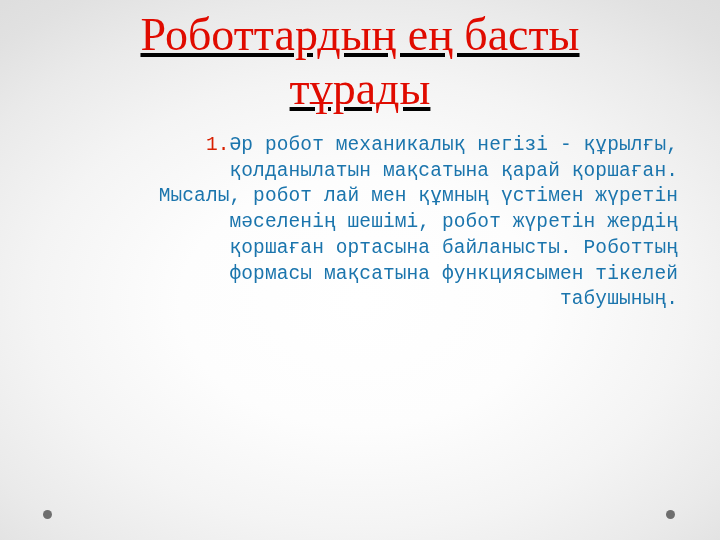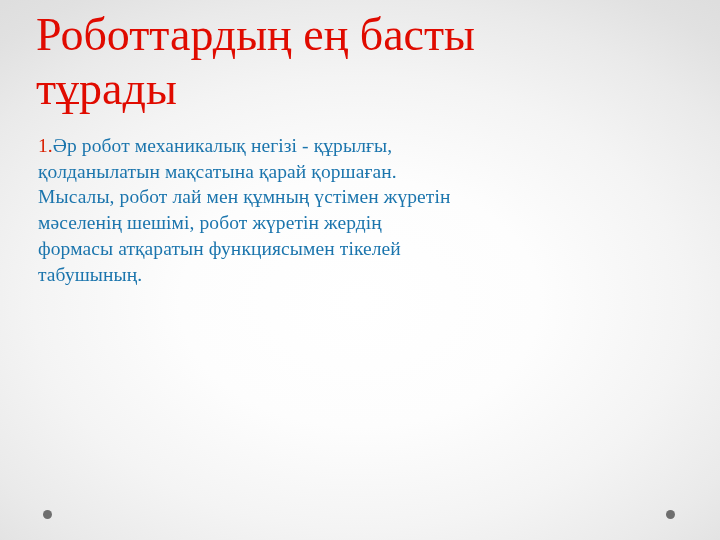--- a/index.html
+++ b/index.html
@@ -27,45 +27,48 @@
                 #dedede 100%);
     overflow: hidden;
   }
 
   
   #title-block {
     position: absolute;
     left: 36px;
     top: 8px;
     width: 648px;
+    text-align: center;
+    text-decoration: underline;
   }
   .title-line {
     font-family: "Liberation Serif", "DejaVu Serif", serif;
     font-size: 46px;
     line-height: 54px;
     font-weight: 400;
     color: #e00b00;
     white-space: nowrap;
     letter-spacing: 0px;
   }
 
   
   #body-block {
     position: absolute;
     left: 38px;
     top: 133px;
     width: 640px;
   }
   .body-line {
-    font-family: Liberation Serif, serif;
+    font-family: Liberation Mono, monospace;
     font-size: 19.5px;
     line-height: 25.7px;
     color: #1b75ad;
     white-space: pre;
     letter-spacing: 0.1px;
+    text-align: right;
   }
   .num-marker {
     color: #d81f00;
   }
 
   
   .deco-dot {
     position: absolute;
     width: 9px;
     height: 9px;
@@ -83,20 +86,21 @@
   <div id="title-block">
     <div class="title-line">Роботтардың ең басты</div>
     <div class="title-line">тұрады</div>
   </div>
 
   <div id="body-block">
     <div class="body-line"><span class="num-marker">1.</span><span>Әр робот механикалық негізі - құрылғы,</span></div>
     <div class="body-line">қолданылатын мақсатына қарай қоршаған.</div>
     <div class="body-line">Мысалы, робот лай мен құмның үстімен жүретін</div>
     <div class="body-line">мәселенің шешімі, робот жүретін жердің</div>
-    <div class="body-line">формасы атқаратын функциясымен тікелей</div>
+    <div class="body-line">қоршаған ортасына байланысты. Роботтың</div>
+    <div class="body-line">формасы мақсатына функциясымен тікелей</div>
     <div class="body-line">табушының.</div>
   </div>
 
   <div class="deco-dot" id="dot-left"></div>
   <div class="deco-dot" id="dot-right"></div>
 
 </div>
 
 </body></html>

